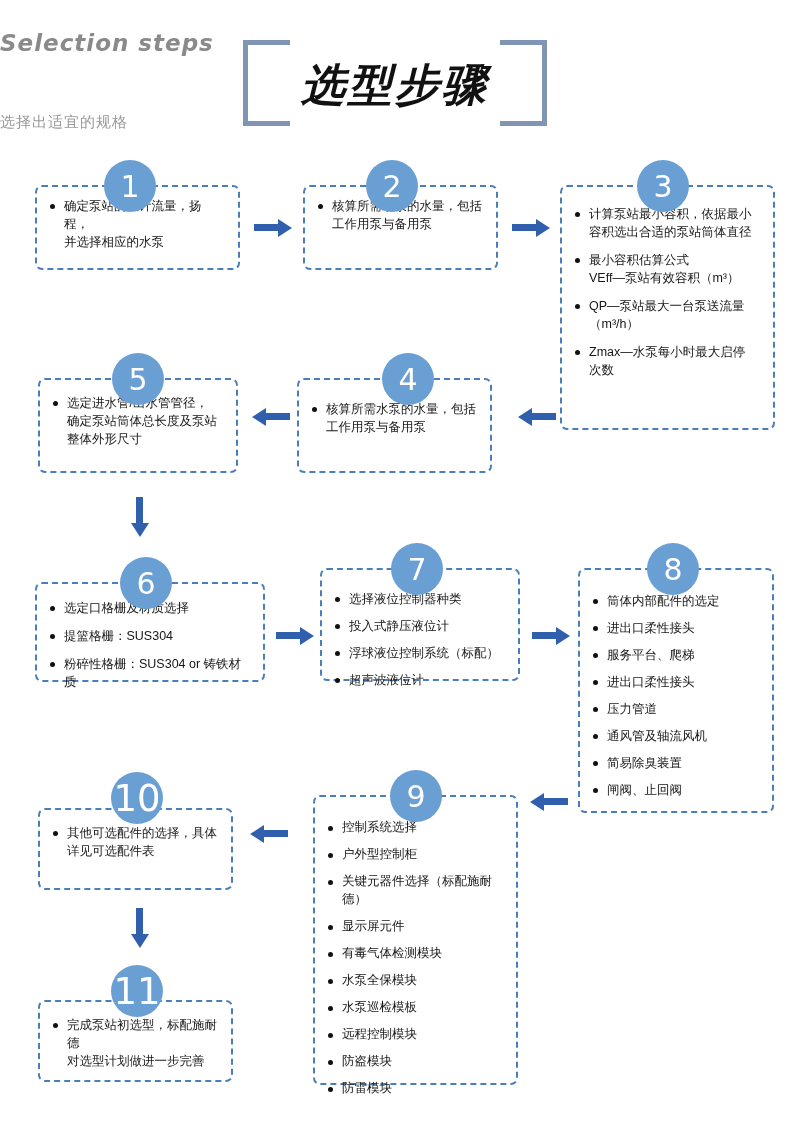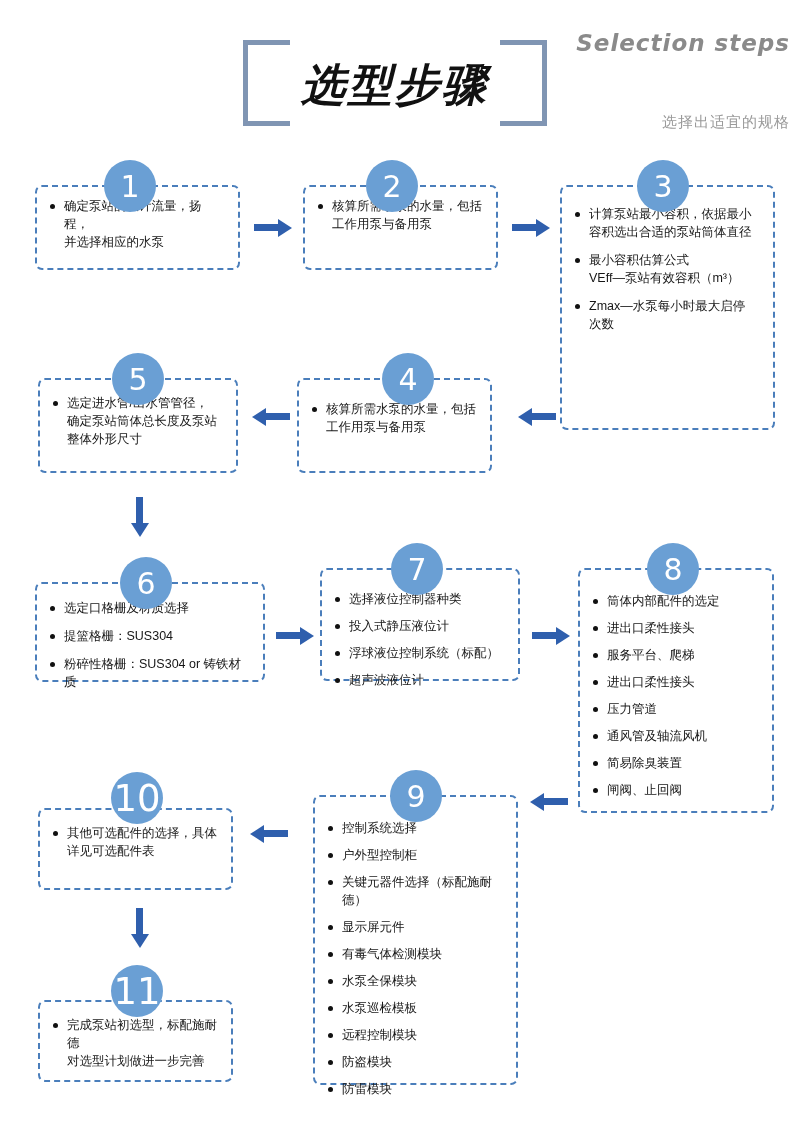--- a/index.html
+++ b/index.html
@@ -22,36 +22,36 @@
     border:5px solid #8095b3;
     box-sizing:border-box;
   }
   .frame-gap-top{
     position:absolute;left:290px;top:7px;width:210px;height:14px;background:#ffffff;
   }
   .frame-gap-bottom{
     position:absolute;left:290px;top:89px;width:210px;height:14px;background:#ffffff;
   }
   .header-en{
-    position:absolute;left:0;top:2px;width:790px;text-align:right;
+    position:absolute;left:0;top:2px;width:790px;text-align:left;
     font-style:italic;font-weight:bold;
     font-size:23px;letter-spacing:1px;color:#8a8a8a;
     font-family:"DejaVu Sans",sans-serif;
     z-index:3;
   }
   .header-cn{
     position:absolute;left:0;top:28px;width:790px;text-align:center;
     font-size:44px;font-weight:bold;font-style:italic;
     letter-spacing:3px;color:#111;
     font-family:"DejaVu Sans","Liberation Sans",sans-serif;
     z-index:3;
     white-space:nowrap;
   }
   .header-sub{
-    position:absolute;left:0;top:85px;width:790px;text-align:right;
+    position:absolute;left:0;top:85px;width:790px;text-align:left;
     font-size:15px;color:#9a9a9a;letter-spacing:1px;
     z-index:3;
   }
 
   
   .step{
     position:absolute;
     box-sizing:border-box;
     border:2px dashed #4a7ebb;
     border-radius:7px;
@@ -150,20 +150,22 @@
   </div>
   <div class="badge" style="left:366px;top:160px;">2</div>
 
   <div class="step" style="left:560px;top:185px;width:215px;height:245px;">
     <div class="body" style="padding-top:18px;">
       <ul class="bl">
         <li>计算泵站最小容积，依据最小
 容积选出合适的泵站筒体直径</li>
         <li>最小容积估算公式
 VEff—泵站有效容积（m³）</li>
+        <li>QP—泵站最大一台泵送流量
+  （m³/h）</li>
         <li>Zmax—水泵每小时最大启停
 次数</li>
       </ul>
     </div>
   </div>
   <div class="badge" style="left:637px;top:160px;">3</div>
 
   <div class="arrow arrow-r" style="left:254px;top:219px;width:40px;height:18px;">
     <span class="shaft"></span>
     <span class="head"></span>
@@ -260,21 +262,21 @@
     <div class="body" style="padding-top:14px;">
       <ul class="bl">
         <li>其他可选配件的选择，具体
 详见可选配件表</li>
       </ul>
     </div>
   </div>
   <div class="badge wide" style="left:111px;top:772px;">10</div>
 
   <div class="step" style="left:313px;top:795px;width:205px;height:290px;">
-    <div class="body" style="padding-top:22px;">
+    <div class="body" style="padding-top:22px;font-family:Liberation Mono, monospace;">
       <ul class="bl tight">
         <li>控制系统选择</li>
         <li>户外型控制柜</li>
         <li>关键元器件选择（标配施耐德）</li>
         <li>显示屏元件</li>
         <li>有毒气体检测模块</li>
         <li>水泵全保模块</li>
         <li>水泵巡检模板</li>
         <li>远程控制模块</li>
         <li>防盗模块</li>

